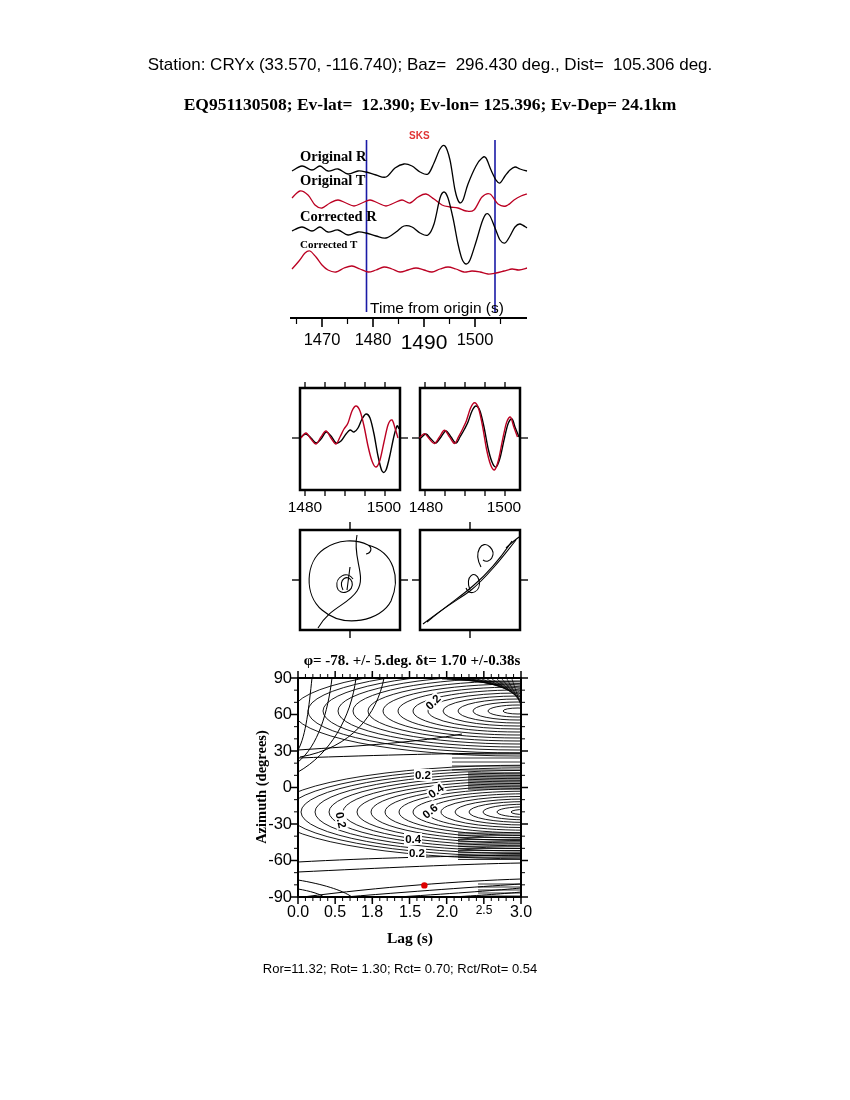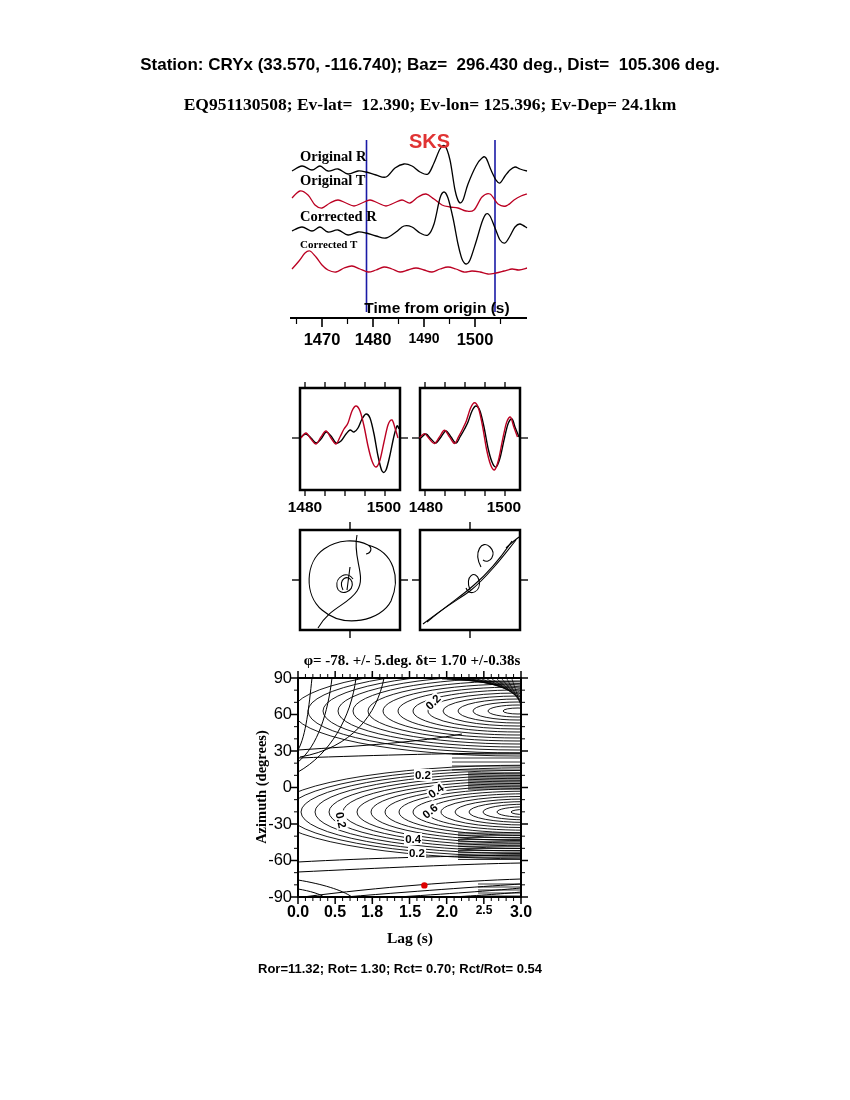--- a/index.html
+++ b/index.html
@@ -2,21 +2,21 @@
 <html><head>
 <meta charset="utf-8">
 <style>
   html,body{margin:0;padding:0;background:#fff;}
   #page{position:relative;width:850px;height:1100px;background:#ffffff;overflow:hidden;
         font-family:"Liberation Sans",sans-serif;}
   #fig{position:absolute;left:0;top:0;}
   .lbl{position:absolute;color:#000;white-space:pre;}
   .sans{font-family:"Liberation Sans",sans-serif;}
   .serifb{font-family:"Liberation Serif",serif;font-weight:bold;}
-  .ctr{text-align:center;font-weight:bold;}
+  .ctr{text-align:center;}
   .rgt{text-align:right;}
   #clabels span{position:absolute;background:#fff;padding:0 1px;
         font:bold 11.5px "Liberation Sans",sans-serif;white-space:nowrap;}
 </style>
 </head>
 <body>
 
 <div id="page">
 
   <div class="lbl sans ctr" style="left:15px;top:55px;width:830px;font-size:17px;">Station: CRYx (33.570, -116.740); Baz=  296.430 deg., Dist=  105.306 deg.</div>
@@ -296,29 +296,29 @@
           <line x1="478" y1="887" x2="521" y2="887" stroke="#000000" stroke-width="0.8"></line>
           <line x1="478" y1="890" x2="521" y2="890" stroke="#000000" stroke-width="0.8"></line>
           <line x1="478" y1="893" x2="521" y2="893" stroke="#000000" stroke-width="0.8"></line>
           <line x1="478" y1="896" x2="521" y2="896" stroke="#000000" stroke-width="0.8"></line>
         </g>
         <rect x="298" y="678" width="223" height="219" fill="none" stroke="#000000" stroke-width="2"></rect>
         <circle cx="424.3666666666667" cy="885.4" r="3.2" fill="#dd0000"></circle>
       </g>
   </svg>
 
-  <div class="lbl sans" style="left:409px;top:130px;font-size:20px;font-weight:600;color:#e03333;">SKS</div>
+  <div class="lbl sans" style="left:409px;top:130px;font-size:10px;font-weight:600;color:#e03333;">SKS</div>
   <div class="lbl serifb" style="left:300px;top:148px;font-size:14.5px;">Original R</div>
   <div class="lbl serifb" style="left:300px;top:172px;font-size:14.5px;">Original T</div>
   <div class="lbl serifb" style="left:300px;top:208px;font-size:14.5px;">Corrected R</div>
   <div class="lbl serifb" style="left:300px;top:238px;font-size:11px;">Corrected T</div>
   <div class="lbl sans ctr" style="left:337px;top:299px;width:200px;font-size:15.5px;">Time from origin (s)</div>
   <div class="lbl sans ctr" style="left:297px;top:330px;width:50px;font-size:16.5px;">1470</div>
   <div class="lbl sans ctr" style="left:348px;top:330px;width:50px;font-size:16.5px;">1480</div>
-  <div class="lbl sans ctr" style="left:399px;top:330px;width:50px;font-size:14px;">1490</div>
+  <div class="lbl sans ctr" style="left:399px;top:330px;width:50px;font-size:21px;">1490</div>
   <div class="lbl sans ctr" style="left:450px;top:330px;width:50px;font-size:16.5px;">1500</div>
 
   <div class="lbl sans ctr" style="left:280px;top:498px;width:50px;font-size:15.5px;">1480</div>
   <div class="lbl sans ctr" style="left:359px;top:498px;width:50px;font-size:15.5px;">1500</div>
   <div class="lbl sans ctr" style="left:401px;top:498px;width:50px;font-size:15.5px;">1480</div>
   <div class="lbl sans ctr" style="left:479px;top:498px;width:50px;font-size:15.5px;">1500</div>
 
   <div class="lbl serifb ctr" style="left:262px;top:652px;width:300px;font-size:15px;">φ= -78. +/- 5.deg. δt= 1.70 +/-0.38s</div>
   <div class="lbl serifb" style="left:261px;top:787px;font-size:14.5px;transform:translate(-50%,-50%) rotate(-90deg);">Azimuth (degrees)</div>
   <div class="lbl sans rgt" style="left:242px;top:668px;width:50px;font-size:16.5px;">90</div>

